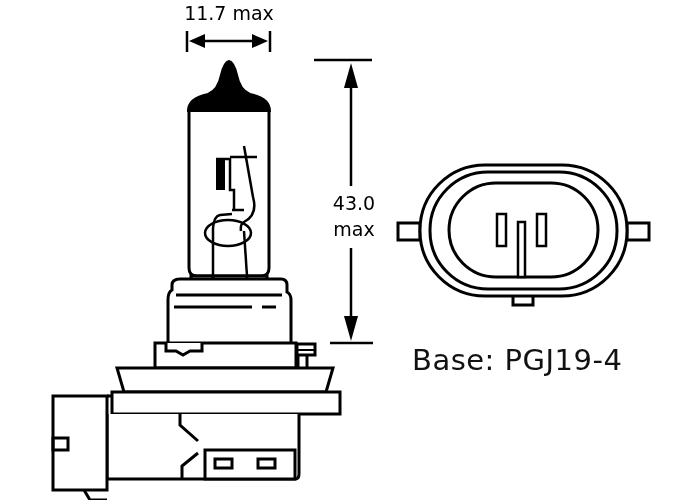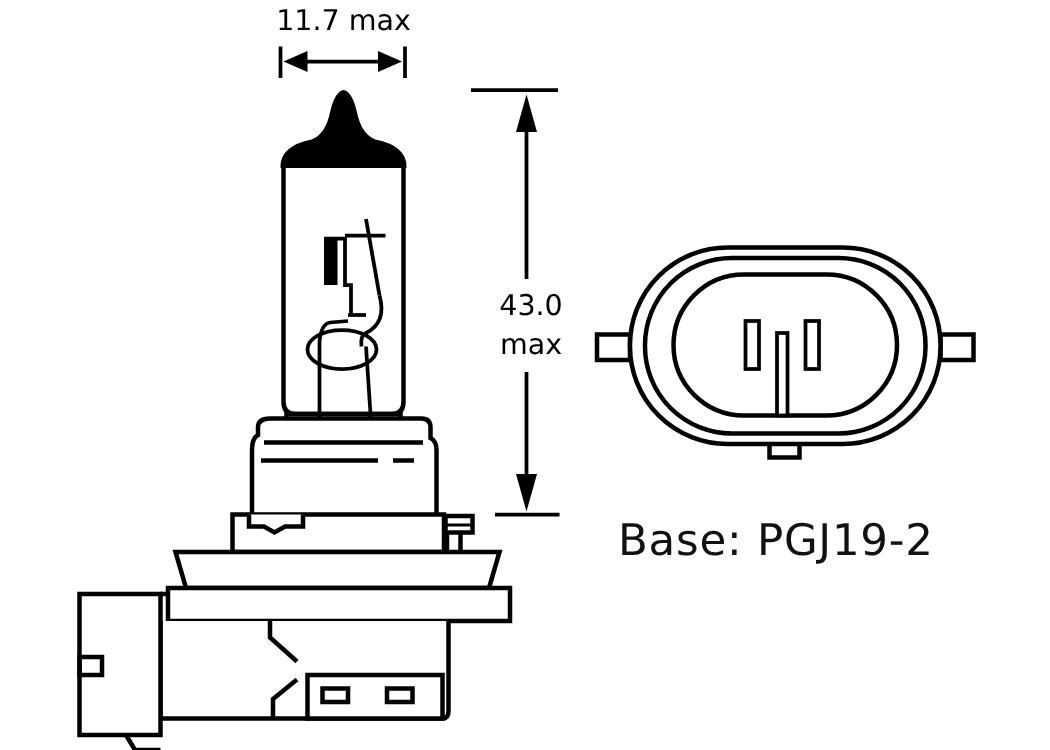--- a/index.html
+++ b/index.html
@@ -98,13 +98,13 @@
     <rect x="513" y="294" width="20" height="11" fill="#fff"></rect>
     <rect x="420" y="165" width="207" height="131" rx="65" ry="65" fill="#fff"></rect>
     <rect x="430" y="172" width="187" height="117" rx="58" ry="58"></rect>
     <rect x="449" y="183" width="149" height="94" rx="47" ry="47"></rect>
     <rect x="497" y="214" width="9" height="32" stroke-width="2.5"></rect>
     <rect x="537" y="214" width="9" height="32" stroke-width="2.5"></rect>
     <rect x="518" y="222" width="7" height="55" stroke-width="2.5" fill="#fff"></rect>
   </g>
 </svg>
 
-<div class="base-label">Base: PGJ19-2</div>
+<div class="base-label">Base: PGJ19-4</div>
 
 </body></html>

